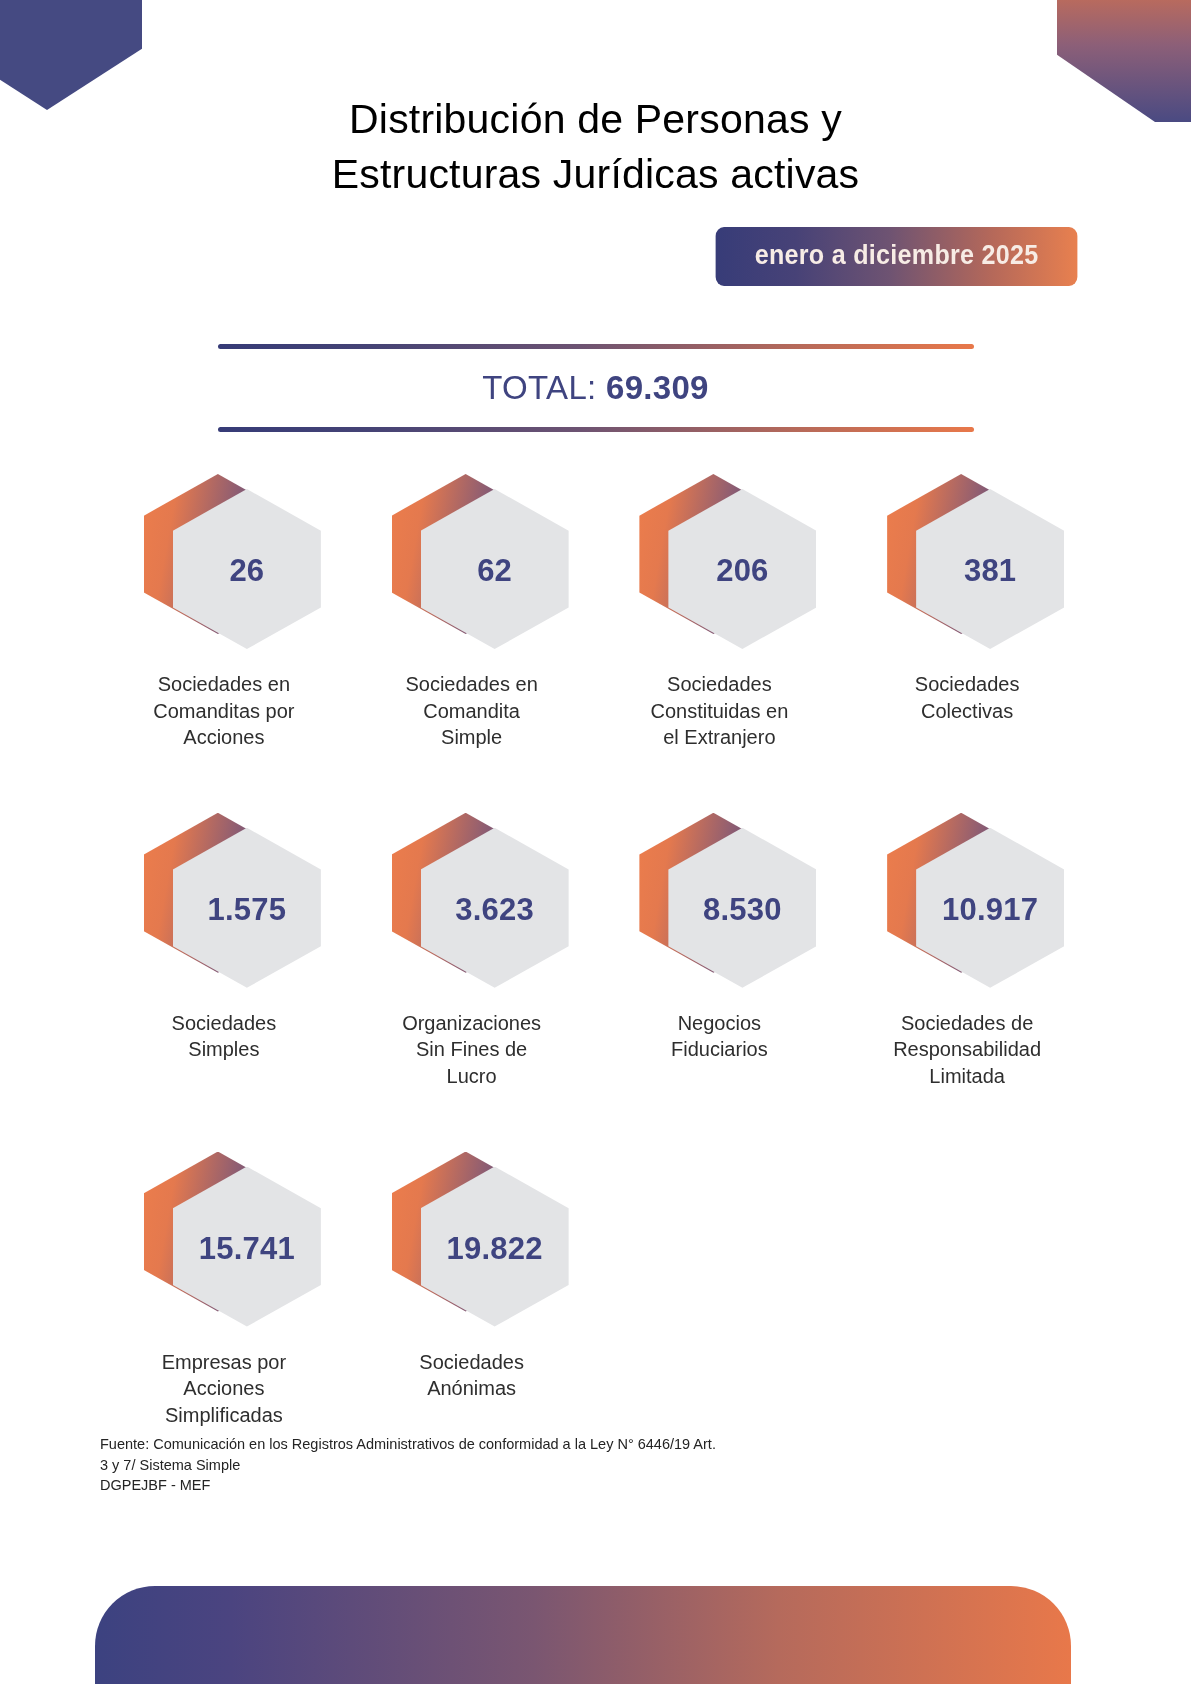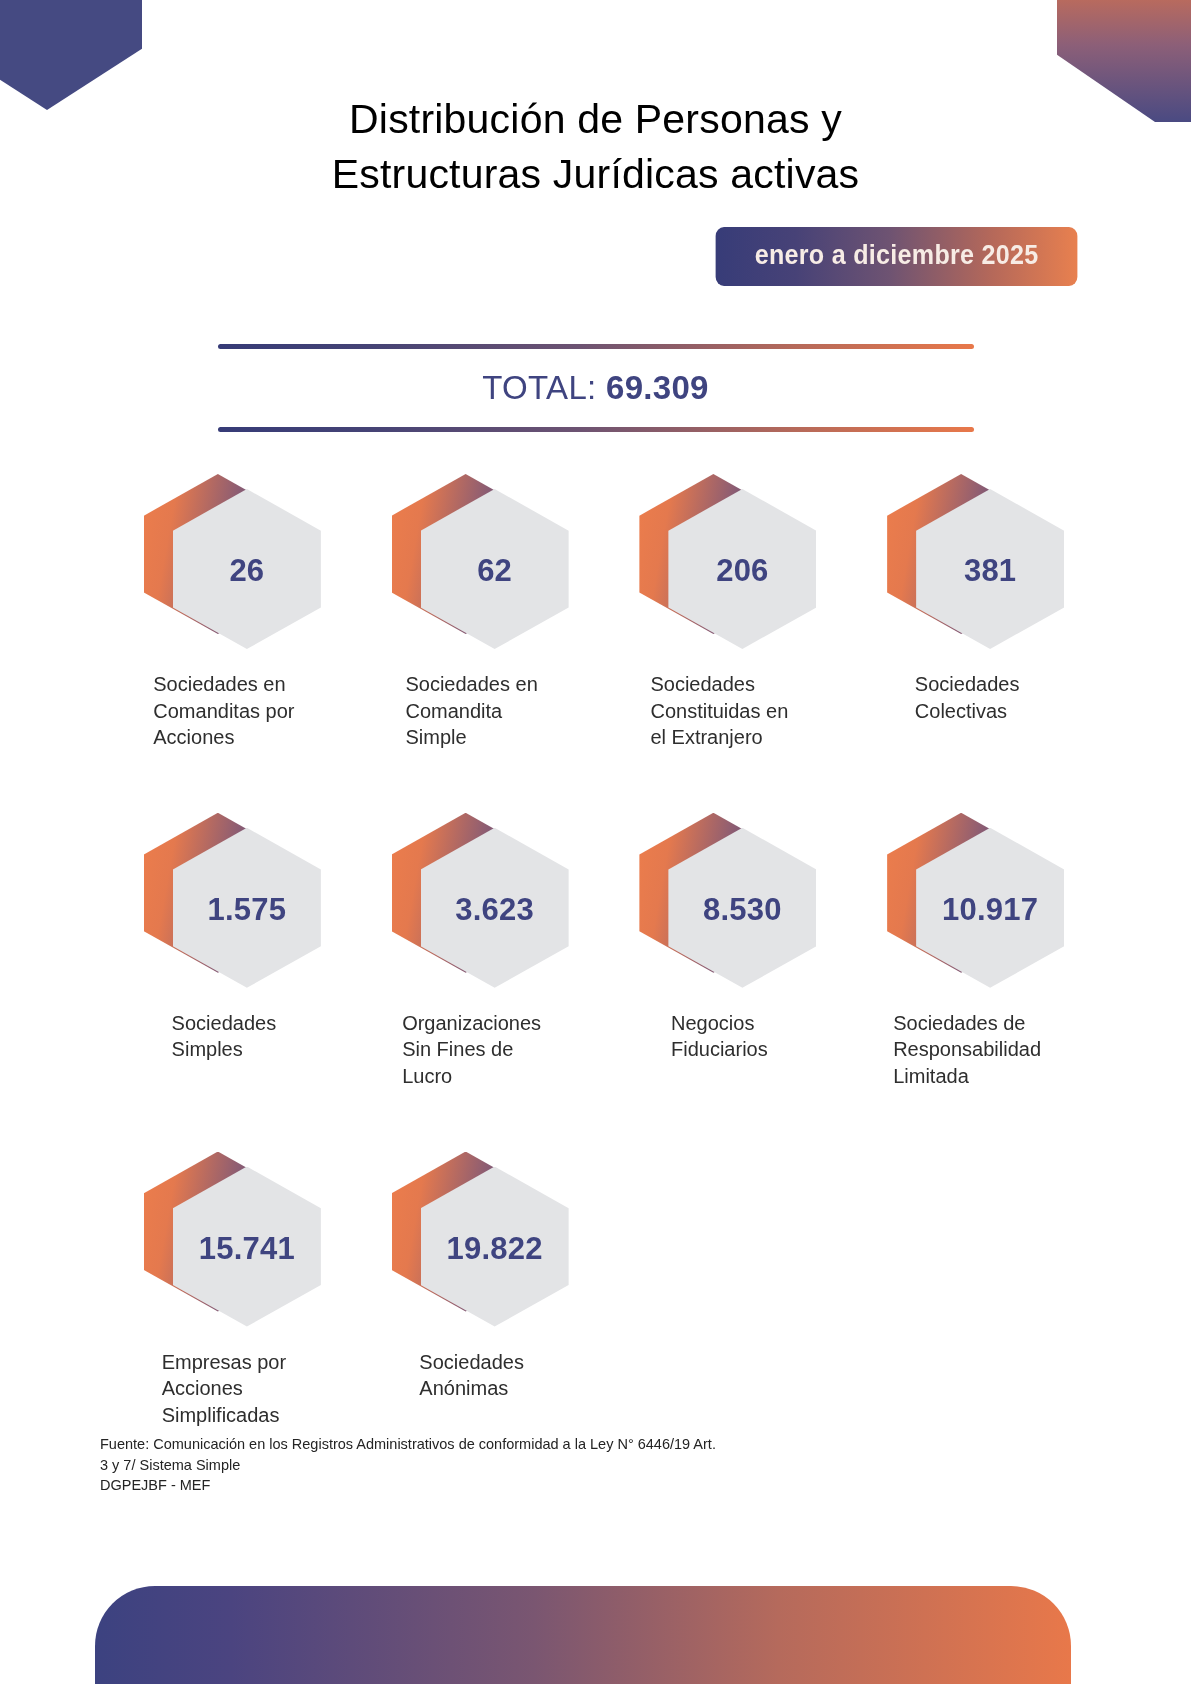--- a/index.html
+++ b/index.html
@@ -151,20 +151,21 @@
   .hex-value {
     color: #3f4480;
     font-size: 31px;
     font-weight: 700;
     letter-spacing: 0.2px;
     margin-top: 4px;
   }
 
   .card-label {
     margin-top: 22px;
+    text-align: center;
     color: #2e2e2e;
     font-size: 20px;
     line-height: 1.33;
     font-weight: 400;
     white-space: pre-line;
     max-width: 230px;
   }
 
   
   .footer {

